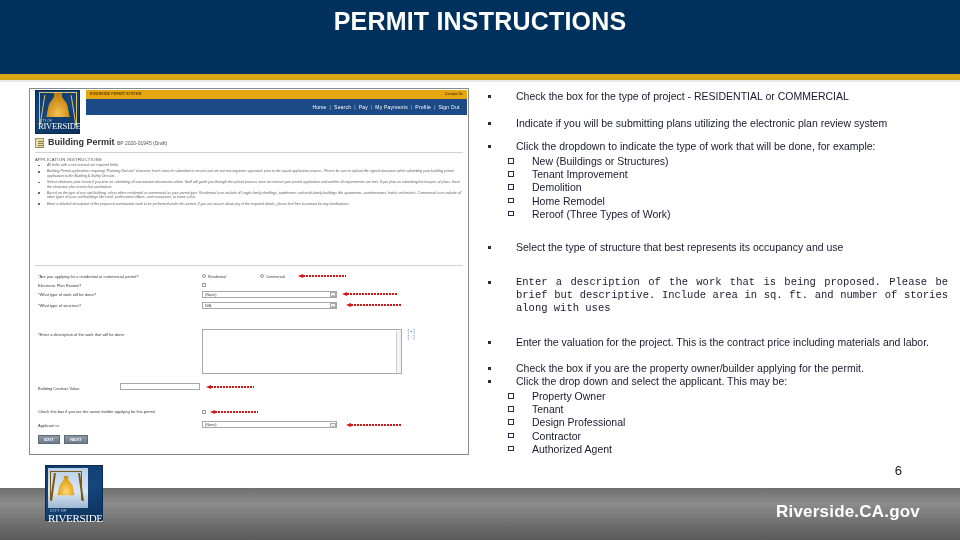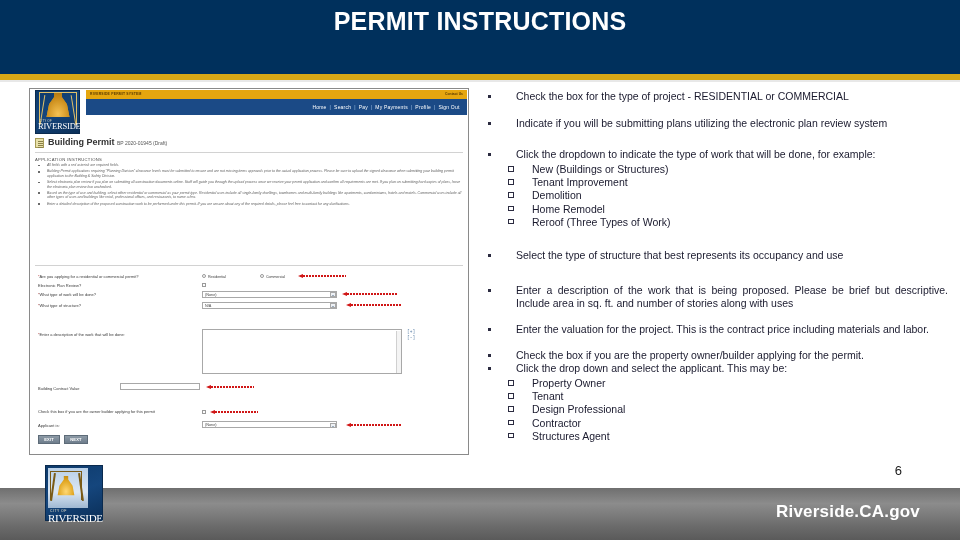--- a/index.html
+++ b/index.html
@@ -565,45 +565,45 @@
 
   <div class="btn" style="left:8px; top:346px; width:22px;">EXIT</div>
   <div class="btn" style="left:34px; top:346px; width:24px;">NEXT</div>
 
 </div>
 
 <div class="bullets">
 
   <div class="b1" style="margin-bottom:14px;">Check the box for the type of project - RESIDENTIAL or COMMERCIAL</div>
 
-  <div class="b1" style="margin-bottom:18px;">Indicate if you will be submitting plans utilizing the electronic plan review system</div>
+  <div class="b1" style="margin-bottom:10px;">Indicate if you will be submitting plans utilizing the electronic plan review system</div>
 
   <div class="b1 tight">Click the dropdown to indicate the type of work that will be done, for example:</div>
   <ul class="sublist" style="margin-bottom:20px;">
     <li class="b2">New (Buildings or Structures)</li>
     <li class="b2">Tenant Improvement</li>
     <li class="b2">Demolition</li>
     <li class="b2">Home Remodel</li>
     <li class="b2">Reroof (Three Types of Work)</li>
   </ul>
 
   <div class="b1" style="margin-bottom:22px;">Select the type of structure that best represents its occupancy and use</div>
 
-  <div class="b1 justify" style="margin-bottom:13px;">Enter a description of the work that is being proposed. Please be brief but descriptive. Include area in sq. ft. and number of stories along with uses</div>
+  <div class="b1 justify" style="margin-bottom:21px;font-family:Liberation Mono, monospace;">Enter a description of the work that is being proposed. Please be brief but descriptive. Include area in sq. ft. and number of stories along with uses</div>
 
   <div class="b1" style="margin-bottom:13px;">Enter the valuation for the project. This is the contract price including materials and labor.</div>
 
   <div class="b1 tight" style="margin-bottom:0px;">Check the box if you are the property owner/builder applying for the permit.</div>
   <div class="b1 tight">Click the drop down and select the applicant.  This may be:</div>
   <ul class="sublist" style="margin-bottom:20px;">
     <li class="b2">Property Owner</li>
     <li class="b2">Tenant</li>
     <li class="b2">Design Professional</li>
     <li class="b2">Contractor</li>
-    <li class="b2">Structures Agent</li>
+    <li class="b2">Authorized Agent</li>
   </ul>
 
 </div>
 
 <div class="page-num">6</div>
 
 <div class="seal">
   <div class="seal-inner"></div>
   <div class="seal-frame"></div>
   <div class="seal-post-l"></div>

